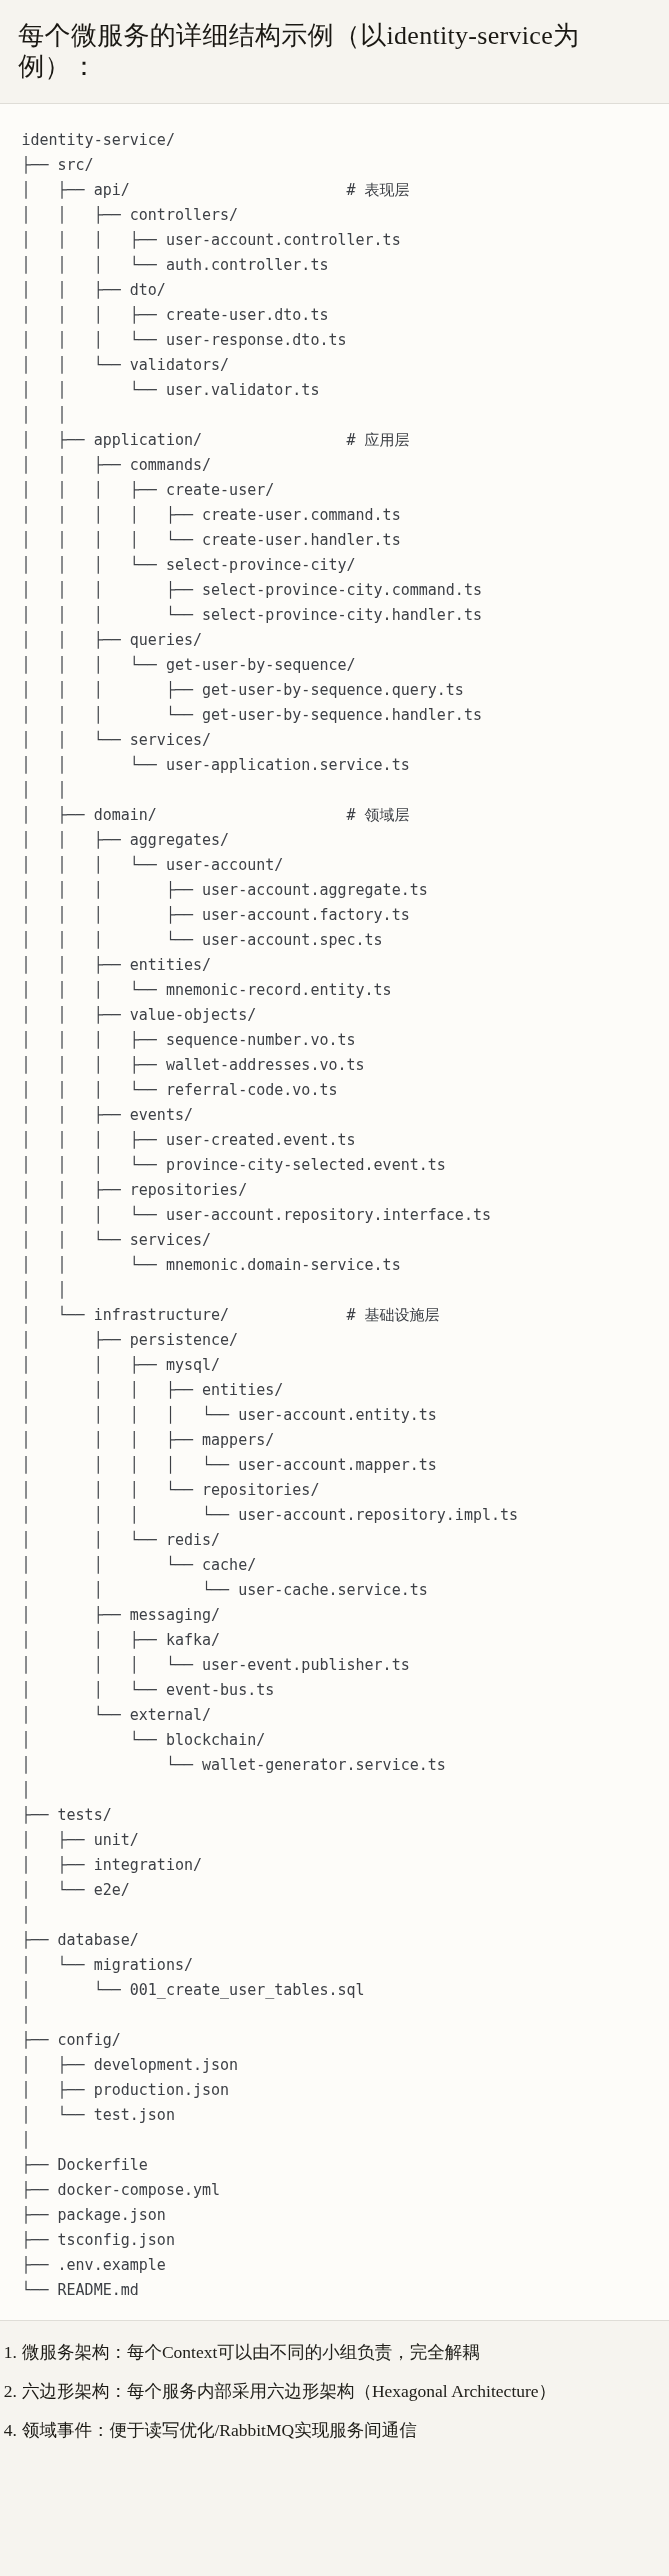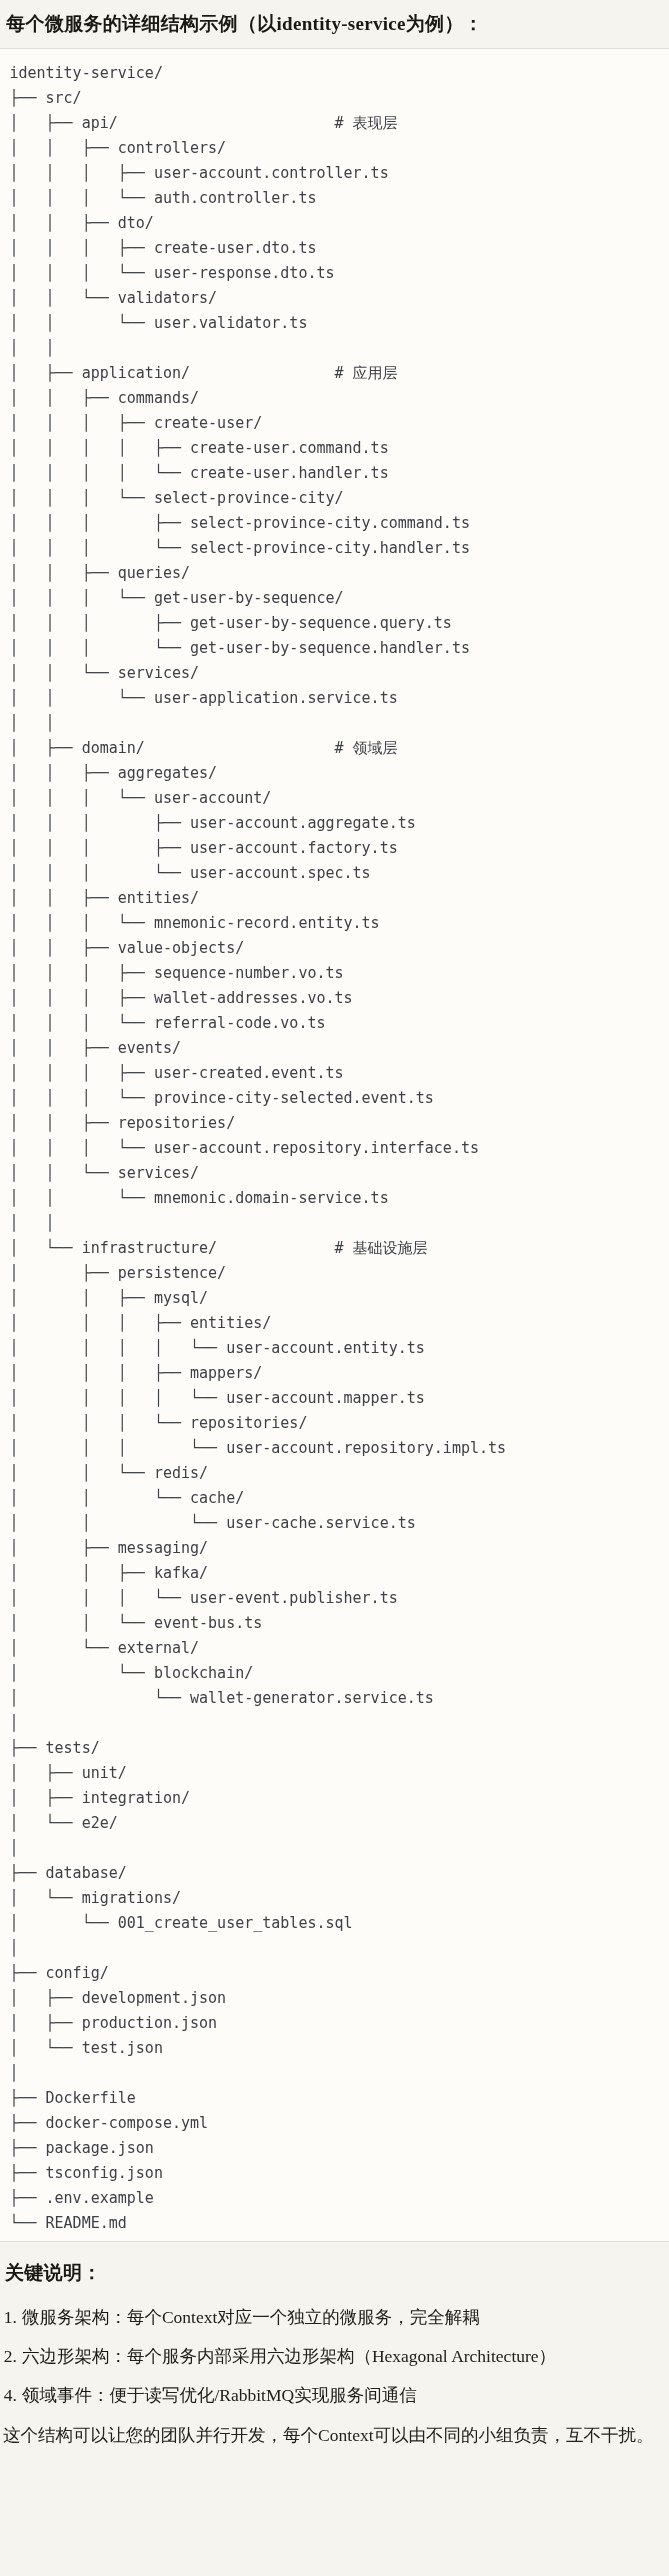--- a/index.html
+++ b/index.html
@@ -14,37 +14,37 @@
   html,body{margin:0;padding:0;}
   body{
     width:669px;
     height:2576px;
     background:var(--page-bg);
     color:var(--body-text);
     font-family:"Liberation Serif","DejaVu Serif",serif;
     overflow:hidden;
   }
   .page-title{
-    margin:0;
+    margin:12px;
     padding:8.1px 7.5px 8.8px 6.3px;
-    font-size:19px;
+    font-size:26px;
     line-height:31px;
-    font-weight:700;
+    font-weight:400;
     color:var(--heading-text);
     letter-spacing:0.3px;
   }
   .code-block{
     background:var(--code-bg);
     border-top:0.6px solid var(--border);
     border-bottom:0.6px solid var(--border);
     padding:12.5px 0 5px 9.4px;
     width:669px;
   }
   .code-block pre{
-    margin:0;
+    margin:12px;
     font-family:"DejaVu Sans Mono","Liberation Mono",monospace;
     font-size:15px;
     line-height:25px;
     color:var(--tree-text);
     white-space:pre;
   }
   .notes-heading{
     margin:17.5px 0 0 5px;
     font-size:19px;
     line-height:26px;
@@ -167,24 +167,22 @@
 │
 ├── Dockerfile
 ├── docker-compose.yml
 ├── package.json
 ├── tsconfig.json
 ├── .env.example
 └── README.md</pre>
   </div>
 
   <div class="notes">
-    <h2 class="notes-heading">关键说明：</h2>
     <div class="notes-list" id="notes-list">
-        <div class="note-item"><span class="note-num">1.</span><strong class="note-label">微服务架构</strong><span class="note-text">：每个Context对应一个独立的微服务，完全解耦</span></div>
+        <div class="note-item"><span class="note-num">1.</span><strong class="note-label">微服务架构</strong><span class="note-text">：每个Context可以由不同的小组负责，完全解耦</span></div>
         <div class="note-item"><span class="note-num">2.</span><strong class="note-label">六边形架构</strong><span class="note-text">：每个服务内部采用六边形架构（Hexagonal Architecture）</span></div>
         <div class="note-item"><span class="note-num">4.</span><strong class="note-label">领域事件</strong><span class="note-text">：便于读写优化/RabbitMQ实现服务间通信</span></div>
       </div>
   </div>
 
-  <p class="closing-paragraph">这个结构可以让您的团队并行开发，每个Context可以由不同的小组负责，互不干扰。</p>
 
 </div>
 
 
 </body></html>

